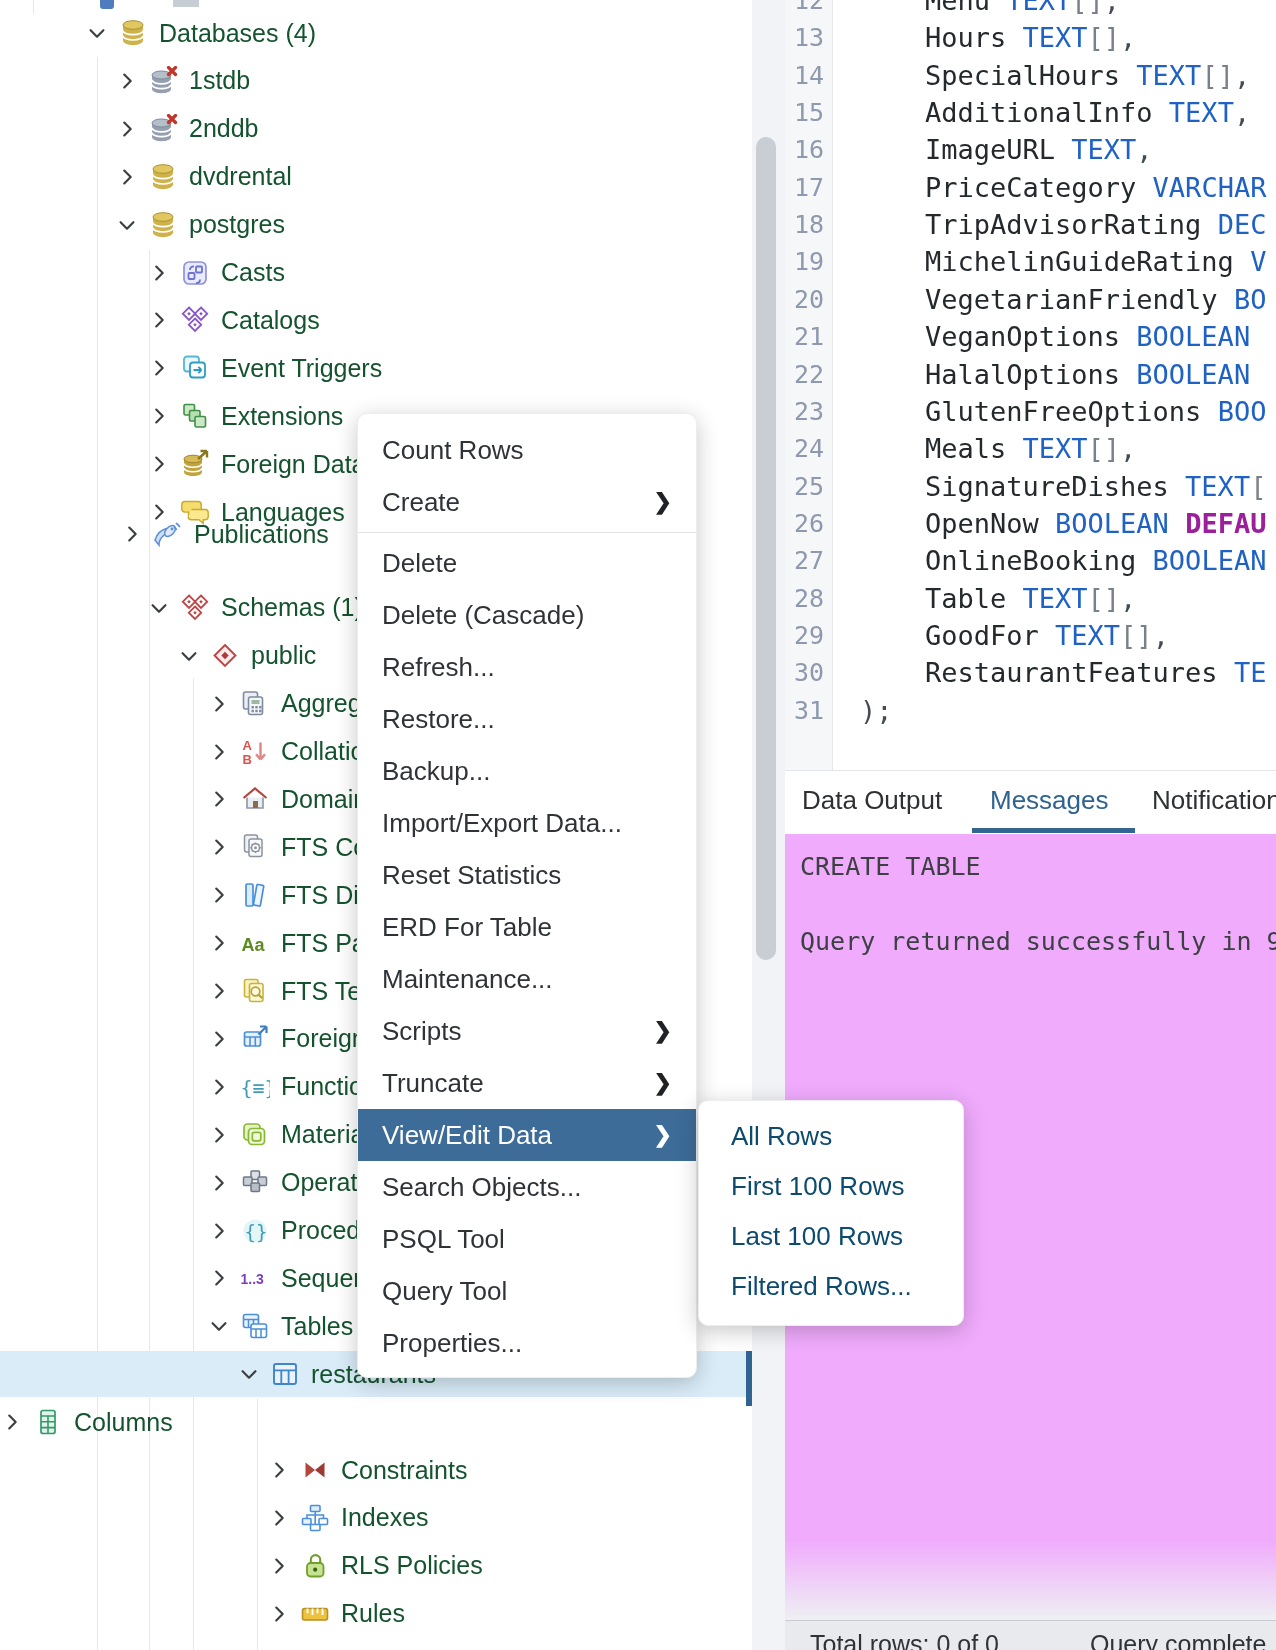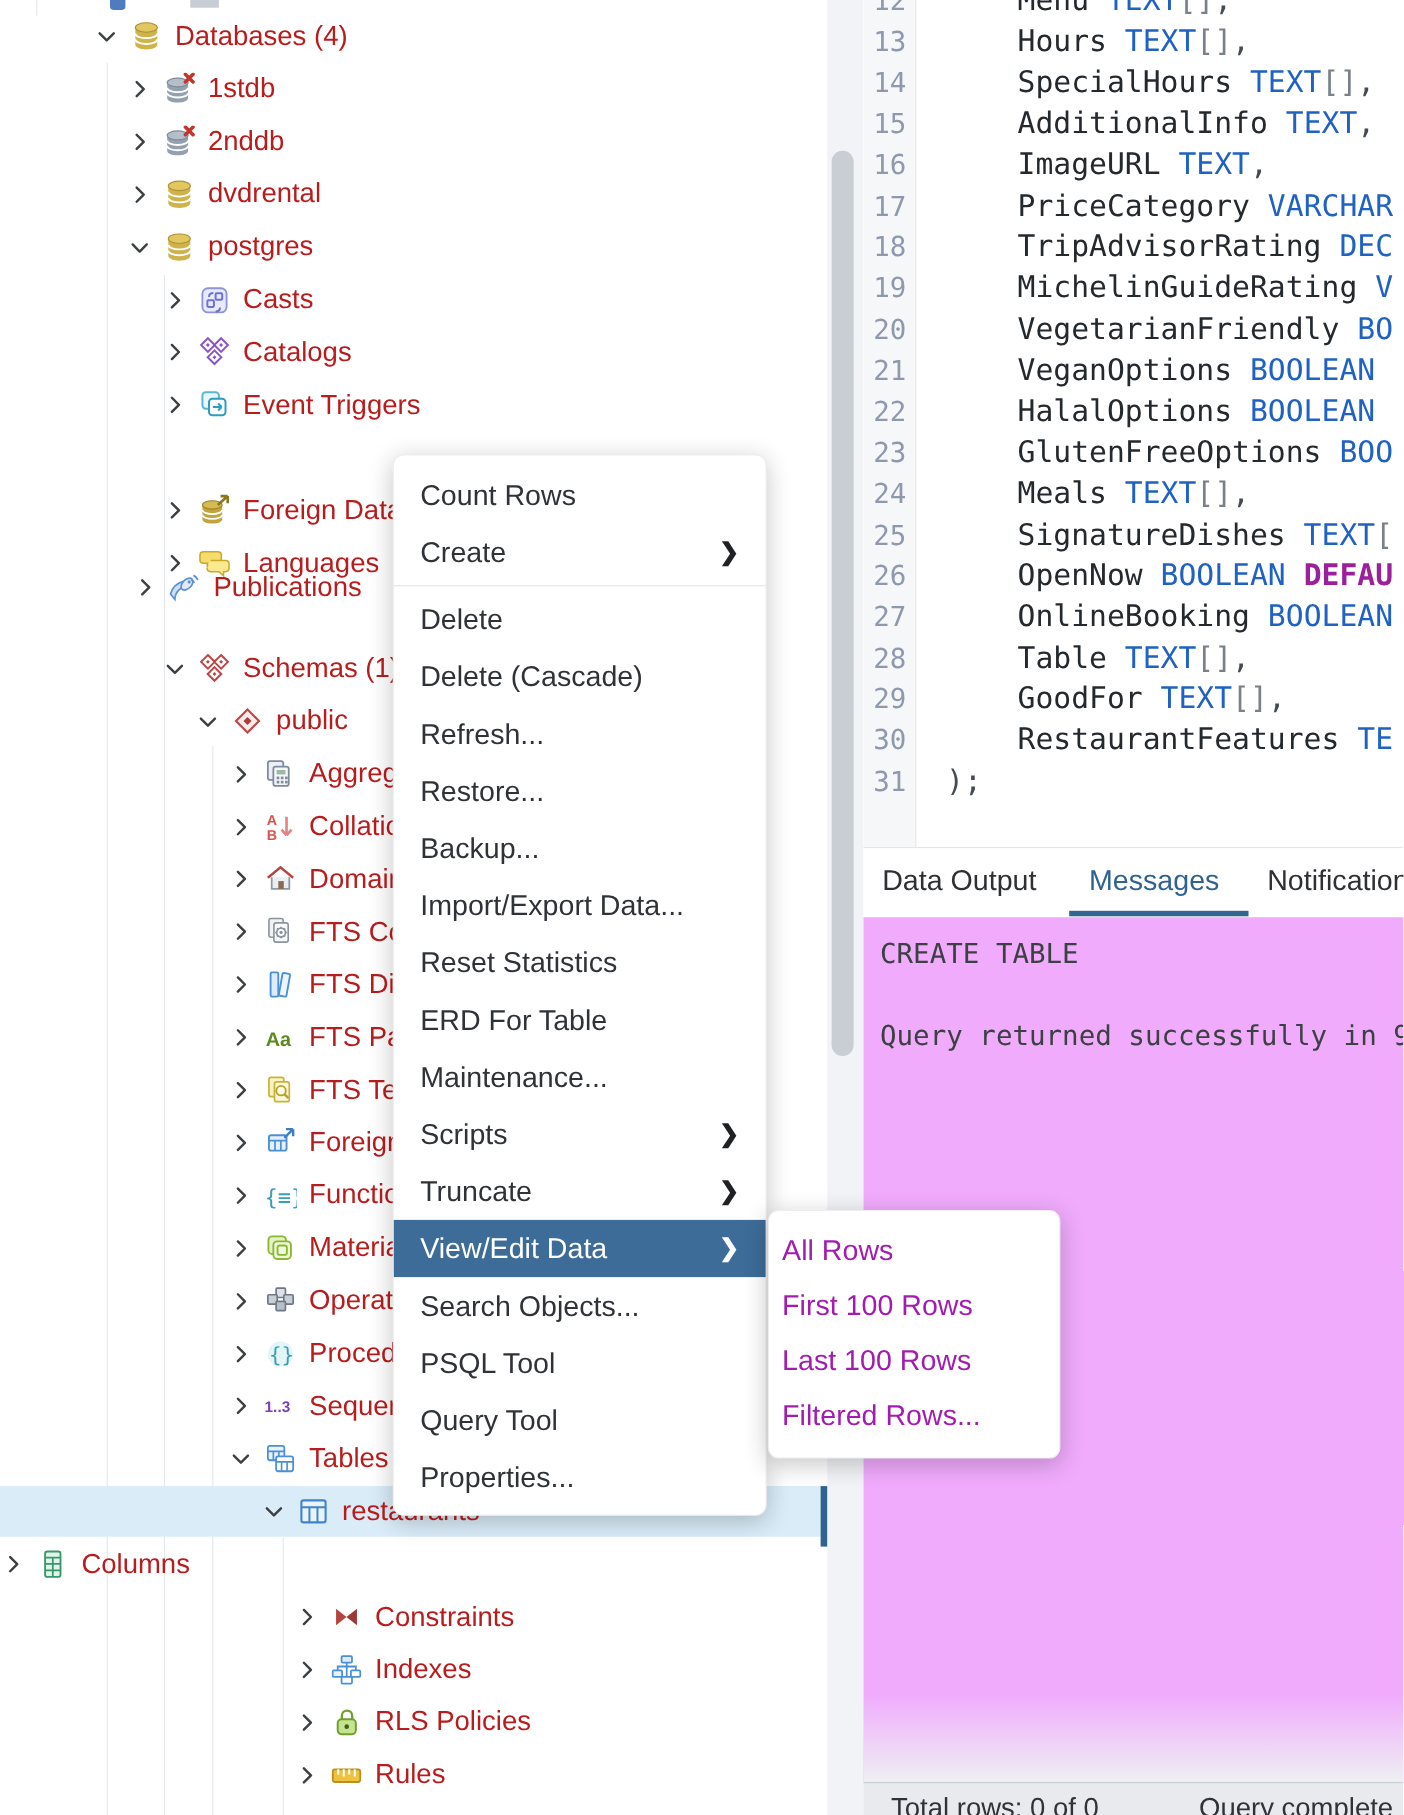--- a/index.html
+++ b/index.html
@@ -3,21 +3,21 @@
 <meta charset="utf-8">
 <style>
   html,body{margin:0;padding:0;background:#fff;}
   #app{position:relative;width:1276px;height:1650px;overflow:hidden;background:#fff;
        font-family:"Liberation Sans",sans-serif;}
 
   
   #tree{position:absolute;left:0;top:0;width:746px;height:1650px;overflow:hidden;}
   .guide{position:absolute;width:1px;background:#e4e7eb;}
   .tree-row{position:absolute;left:0;width:746px;height:46px;display:flex;align-items:center;
-            font-size:25px;color:#b91c1c;white-space:nowrap;}
+            font-size:25px;color:#14532d;white-space:nowrap;}
   .tree-row.selected{background:#d9ecf8;}
   .chev{width:24px;height:24px;flex:0 0 24px;display:inline-flex;align-items:center;justify-content:center;}
   .chev svg{width:22px;height:22px;}
   .chev.expanded svg{transform:rotate(90deg);}
   .ticon{width:30px;height:30px;flex:0 0 30px;margin-left:9px;display:inline-flex;}
   .ticon svg{width:30px;height:30px;}
   .tree-label{margin-left:11px;}
   #tree-scroll-thumb{position:absolute;left:746px;top:1351px;width:6px;height:55px;background:#2f6492;z-index:3;}
 
   
@@ -64,21 +64,21 @@
   .mitem{position:relative;height:52px;line-height:52px;padding-left:24px;font-size:26px;color:#2f3338;
          white-space:nowrap;}
   .mitem .arrow{position:absolute;right:24px;top:0;font-size:22px;font-weight:bold;color:#1f2124;}
   .mitem.hl{background:#3d6c98;color:#fff;}
   .mitem.hl .arrow{color:#fff;}
   .msep{border-top:1px solid #e2e4e7;margin:4px 0;}
 
   
   #submenu{position:absolute;left:698px;top:1100px;width:264px;background:#fff;border-radius:10px;
            border:1px solid #ededf0;box-shadow:0 5px 22px rgba(0,0,0,.22);padding:10px 0 14px 0;z-index:11;}
-  .smitem{height:50px;line-height:50px;padding-left:12px;font-size:26px;color:#a21caf;white-space:nowrap;}
+  .smitem{height:50px;line-height:50px;padding-left:32px;font-size:26px;color:#0c4a6e;white-space:nowrap;}
 </style>
 </head>
 <body>
 
 <div id="app">
 
   <div id="tree">
       <div class="guide" style="left: 97px; top: 57px; height: 1593px;"></div>
       <div class="guide" style="left: 149px; top: 250px; height: 1400px;"></div>
       <div class="guide" style="left: 193px; top: 678px; height: 972px;"></div>
@@ -198,20 +198,35 @@
           </svg>
         </span>
         <span class="ticon">
           <svg viewBox="0 0 30 30">
             <rect x="4" y="3.5" width="15" height="15" rx="3" fill="#eaf7fb" stroke="#56b7d6" stroke-width="1.8"></rect>
             <rect x="10" y="9.5" width="15" height="15" rx="3" fill="#fff" stroke="#2d9dbf" stroke-width="1.8"></rect>
             <path d="M13.5 17h8m0 0l-3.2-3.2M21.5 17l-3.2 3.2" fill="none" stroke="#2d9dbf" stroke-width="1.9"></path>
           </svg>
         </span>
         <span class="tree-label">Event Triggers</span>
+      </div>
+      <div class="tree-row" style="top: 393.2px; padding-left: 147px;">
+        <span class="chev">
+          <svg viewBox="0 0 24 24" fill="none" stroke="#3c4043" stroke-width="2.4" stroke-linecap="round" stroke-linejoin="round">
+            <path d="M9 5l7 7-7 7"></path>
+          </svg>
+        </span>
+        <span class="ticon">
+          <svg viewBox="0 0 30 30" fill="#cde8c9" stroke="#3f8f44" stroke-width="1.6">
+            <rect x="4" y="3.5" width="10.5" height="10.5" rx="1.5"></rect>
+            <rect x="9.5" y="9.5" width="10.5" height="10.5" rx="1.5" fill="#b7dfb2"></rect>
+            <rect x="15" y="15.5" width="10.5" height="10.5" rx="1.5"></rect>
+          </svg>
+        </span>
+        <span class="tree-label">Extensions</span>
       </div>
       <div class="tree-row" style="top: 441.1px; padding-left: 147px;">
         <span class="chev">
           <svg viewBox="0 0 24 24" fill="none" stroke="#3c4043" stroke-width="2.4" stroke-linecap="round" stroke-linejoin="round">
             <path d="M9 5l7 7-7 7"></path>
           </svg>
         </span>
         <span class="ticon">
           <svg viewBox="0 0 30 30">
             <path d="M4 10v13c0 2.4 4 4 9 4s9-1.6 9-4V10" fill="#c2a43c"></path>

